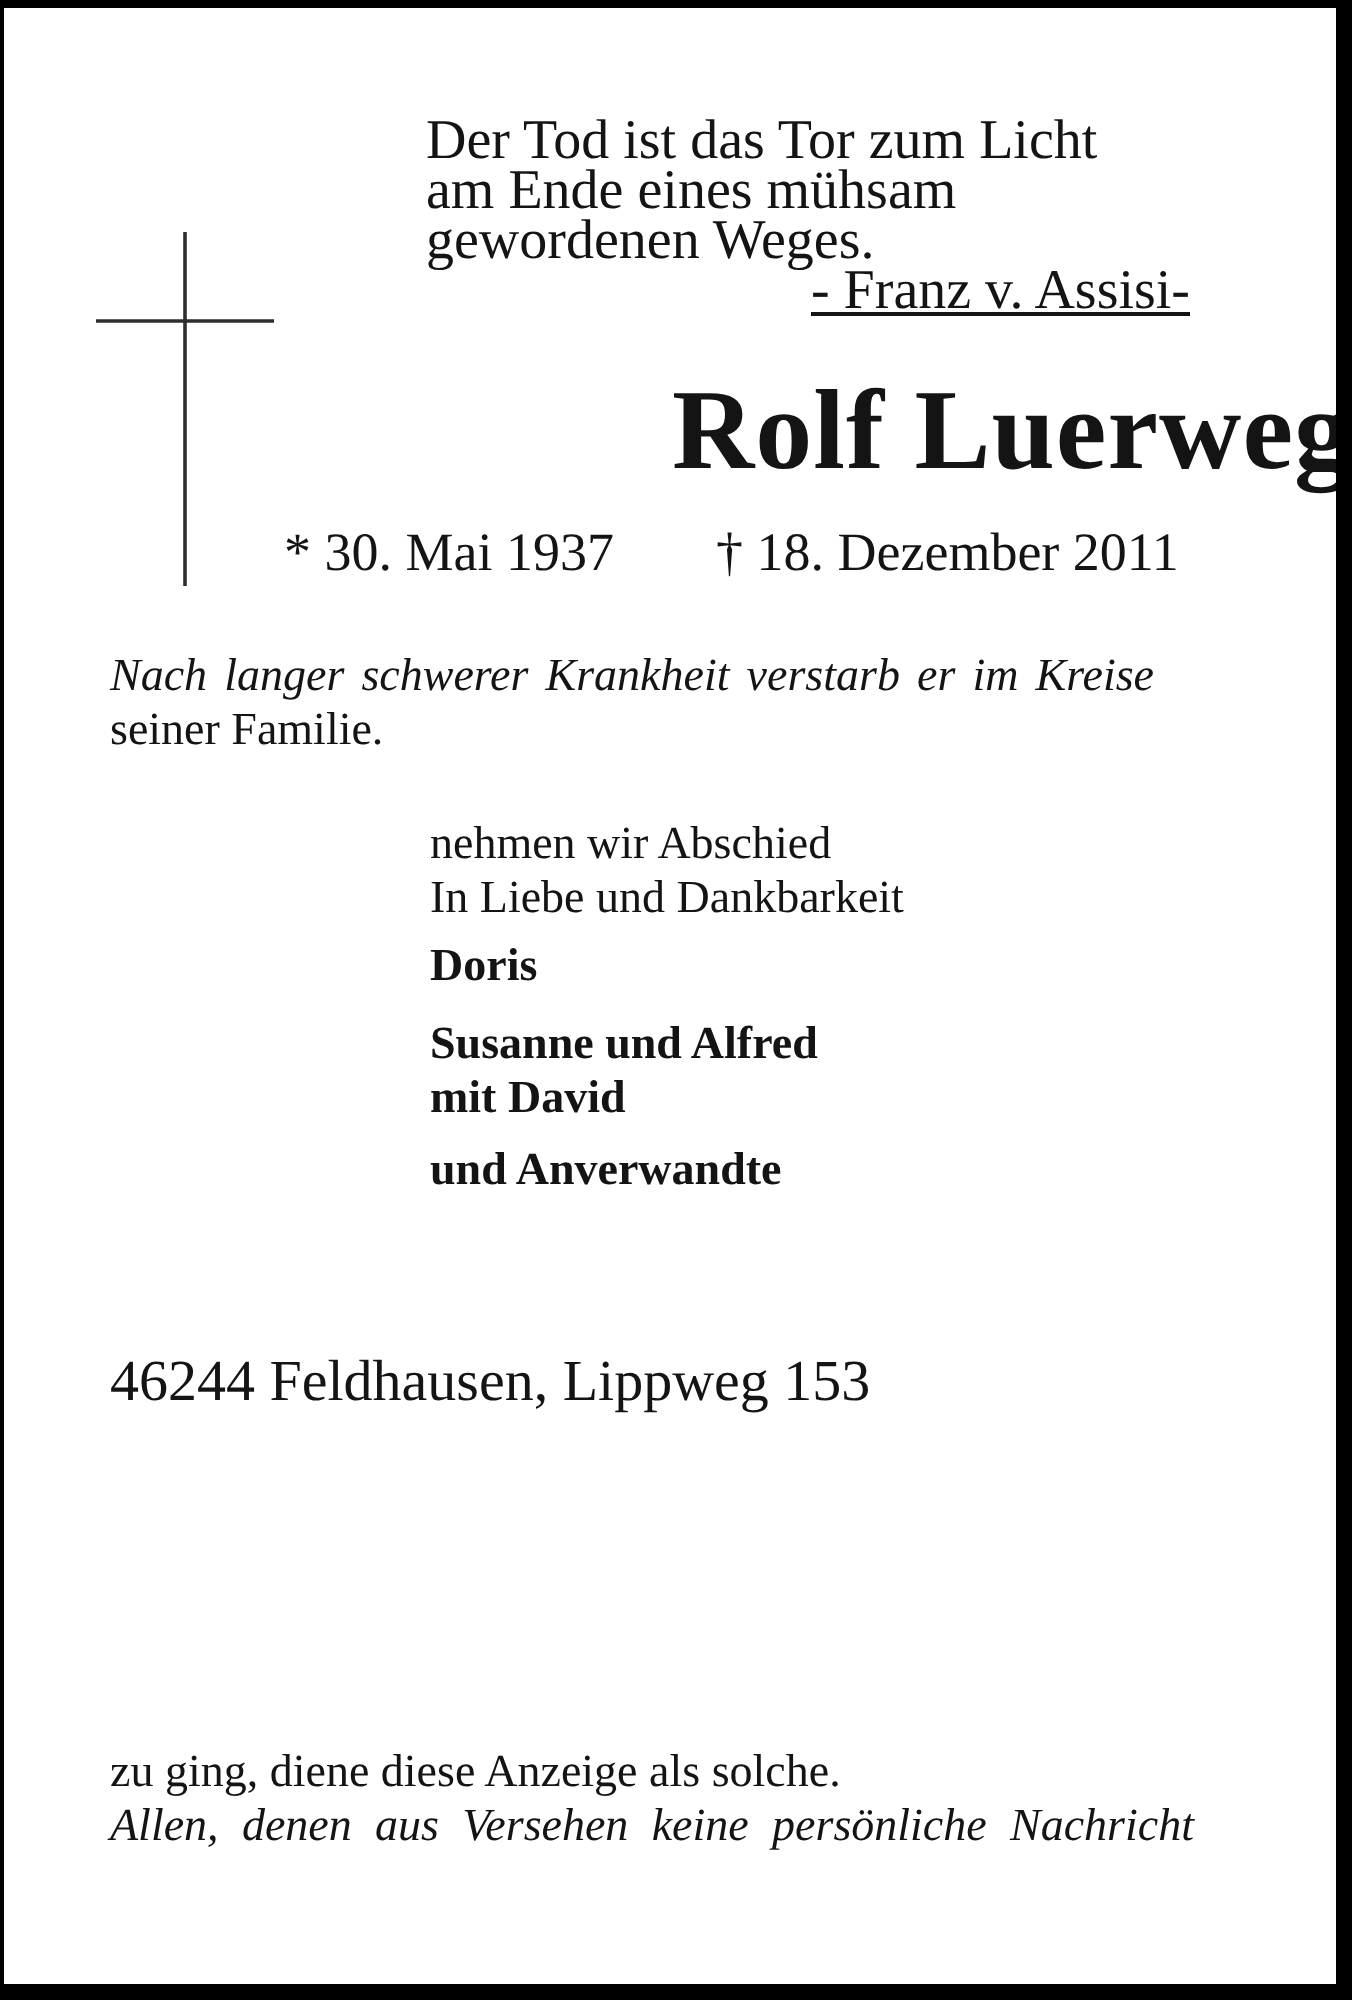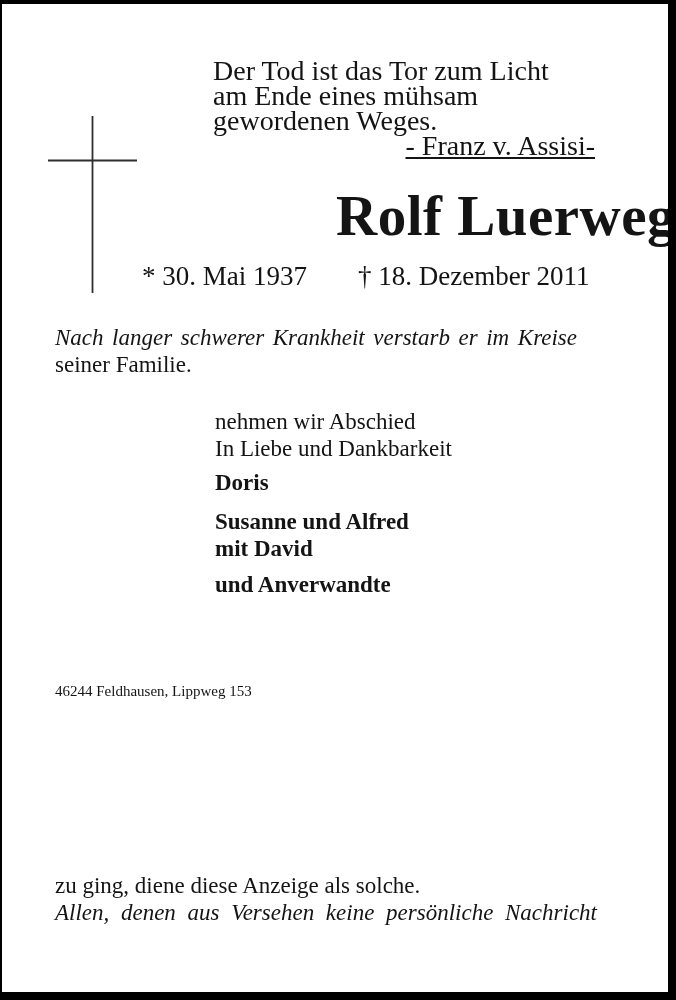--- a/index.html
+++ b/index.html
@@ -53,21 +53,21 @@
 
   .line { text-align: left; }
   .line.stretch { text-align: justify; text-align-last: justify; font-style: italic; }
 
   .farewell-intro { left: 215px; top: 408px; font-size: 23px; line-height: 27px; }
   .mourner { left: 215px; font-size: 23px; line-height: 27px; font-weight: bold; }
   .mourner-1 { top: 469px; }
   .mourner-2 { top: 508px; }
   .mourner-3 { top: 571px; }
 
-  .address { left: 55px; top: 678px; font-size: 15px; line-height: 27px; }
+  .address { left: 55px; top: 678px; font-size: 29px; line-height: 27px; }
 </style>
 </head>
 <body>
 
 <div class="page">
 
   <div class="frame"></div>
 
   <div class="abs quote">
     <div class="line">Der Tod ist das Tor zum Licht</div>

